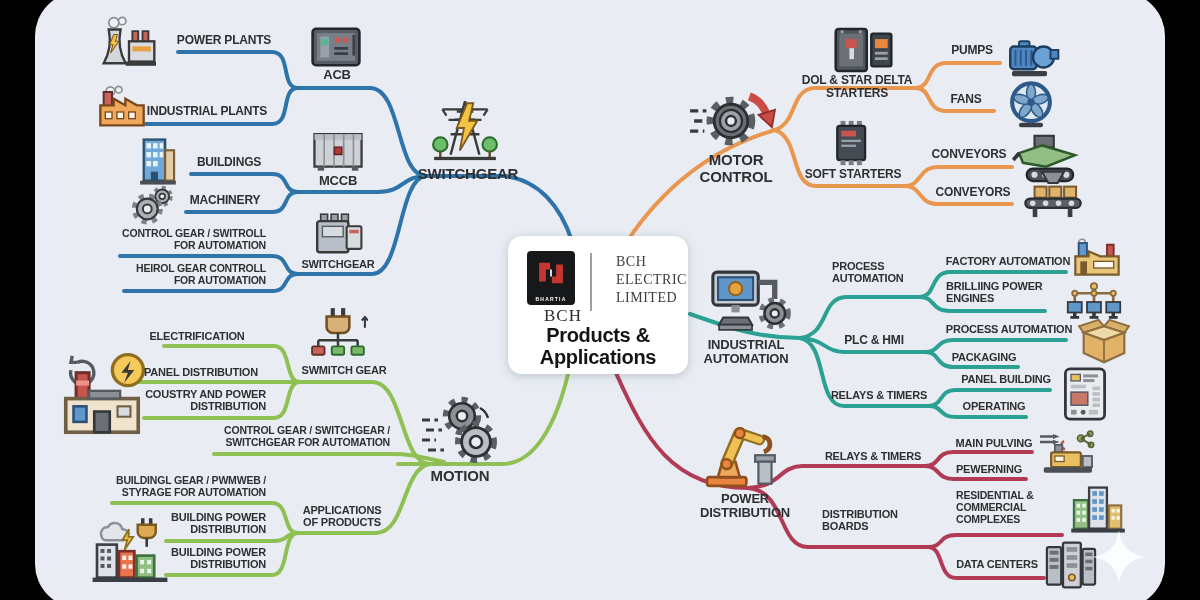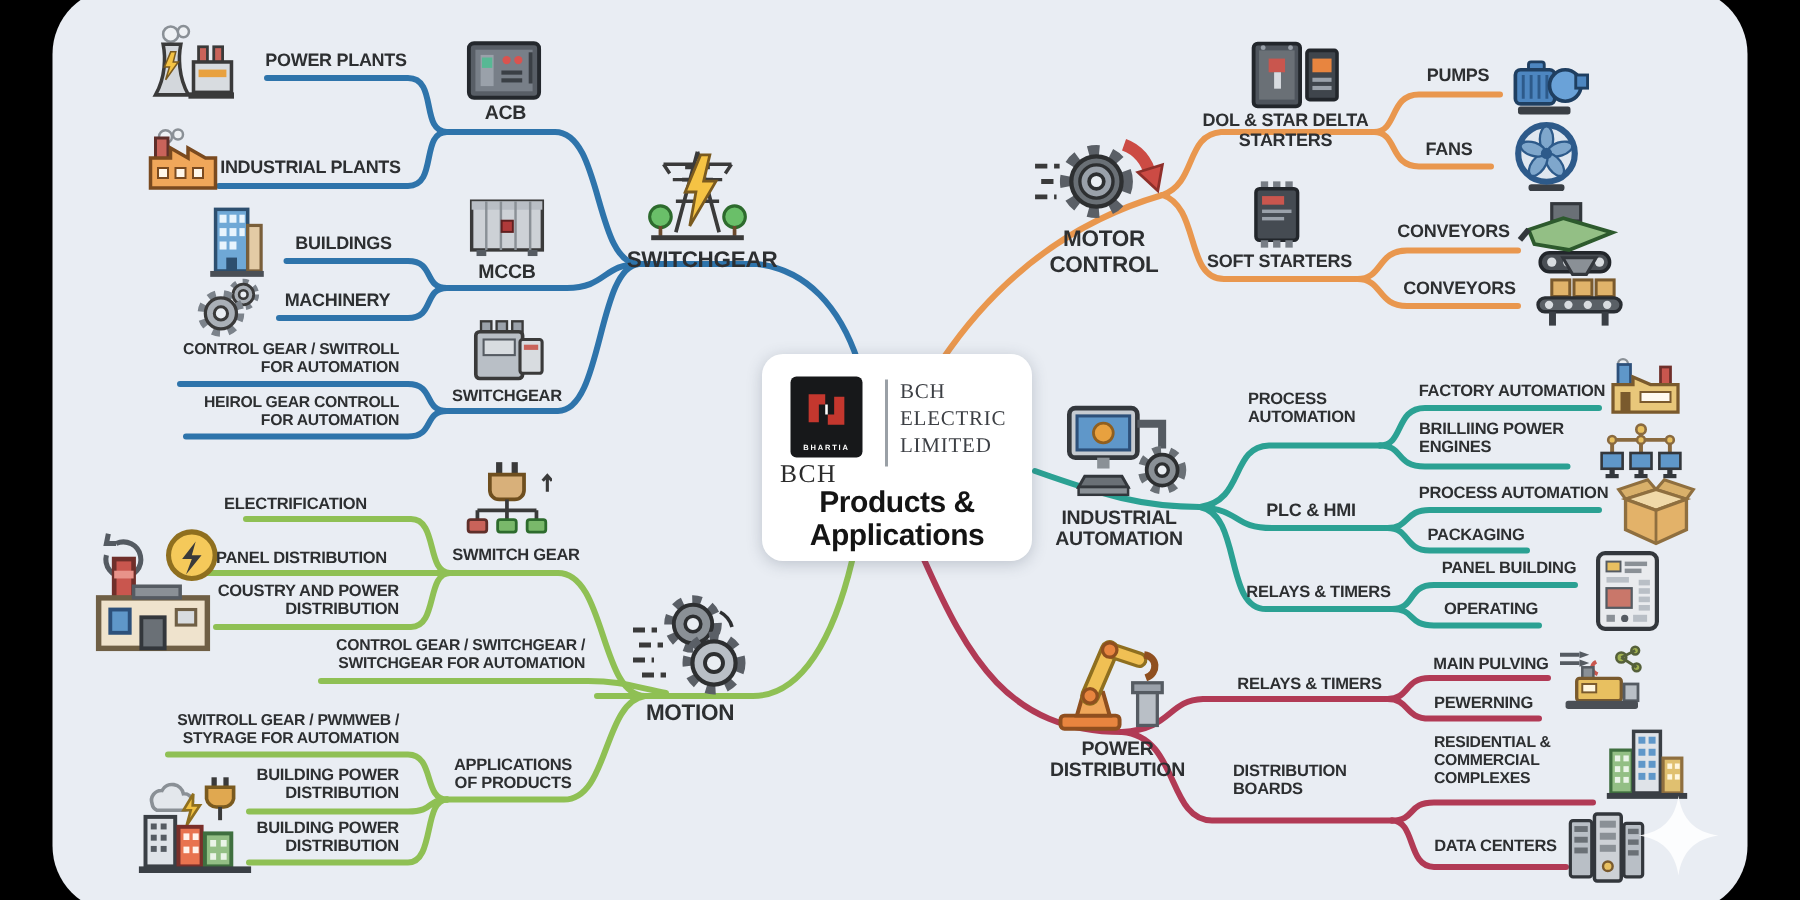--- a/index.html
+++ b/index.html
@@ -20,24 +20,24 @@
         letter-spacing:-0.2px;}
   .node.n15{font-size:15px;}
   .node.n14{font-size:13px;}
   
   #card{position:absolute;left:508px;top:236px;width:180px;height:138px;background:#ffffff;
         border-radius:14px;box-shadow:0 2px 10px rgba(60,70,90,.25);}
   #logoBox{position:absolute;left:19px;top:15px;width:48px;height:54px;background:#17181a;
            border-radius:4px;}
   #logoBrand{position:absolute;left:0;bottom:3px;width:100%;text-align:center;color:#fff;
              font-size:5px;letter-spacing:1.2px;font-weight:bold;}
-  #logoBCH{position:absolute;left:12px;top:70px;width:62px;text-align:left;color:#2b2b2b;
+  #logoBCH{position:absolute;left:12px;top:70px;width:62px;text-align:right;color:#2b2b2b;
            font-family:"Liberation Serif","DejaVu Serif",serif;font-size:17px;letter-spacing:1px;}
   #divider{position:absolute;left:82px;top:17px;width:2px;height:58px;background:#9aa0a6;}
-  #company{position:absolute;left:92px;top:17px;width:84px;color:#3c3f44;
+  #company{position:absolute;left:108px;top:17px;width:84px;color:#3c3f44;
            font-family:"Liberation Serif","DejaVu Serif",serif;font-size:14px;line-height:1.3;
            letter-spacing:0.5px;}
   #cardTitle{position:absolute;left:10px;top:88px;width:160px;text-align:center;color:#141414;
              font-size:20px;font-weight:bold;line-height:1.1;letter-spacing:-0.3px;}
 </style>
 </head>
 <body>
 
 <div id="stage">
   <div id="panel"></div>
@@ -581,21 +581,21 @@
   <div class="lbl" style="left:954px;top:373px;width:104px">PANEL BUILDING</div>
   <div class="lbl" style="left:954px;top:400px;width:80px">OPERATING</div>
 
   <div class="node n15" style="left:415px;top:468px;width:90px">MOTION</div>
   <div class="lbl" style="left:300px;top:364px;width:88px">SWMITCH GEAR</div>
   <div class="lbl" style="left:144px;top:330px;width:106px">ELECTRIFICATION</div>
   <div class="lbl" style="left:136px;top:366px;width:130px">PANEL DISTRIBUTION</div>
   <div class="lbl r s10" style="left:210px;top:425px;width:180px">CONTROL GEAR / SWITCHGEAR / SWITCHGEAR FOR AUTOMATION</div>
   <div class="lbl r" style="left:142px;top:388px;width:124px">COUSTRY AND POWER DISTRIBUTION</div>
   <div class="lbl" style="left:296px;top:504px;width:92px">APPLICATIONS OF PRODUCTS</div>
-  <div class="lbl r s10" style="left:108px;top:475px;width:158px">SWITROLL GEAR / PWMWEB / STYRAGE FOR AUTOMATION</div>
+  <div class="lbl r s10" style="left:108px;top:475px;width:158px">BUILDINGL GEAR / PWMWEB / STYRAGE FOR AUTOMATION</div>
   <div class="lbl r" style="left:160px;top:511px;width:106px">BUILDING POWER DISTRIBUTION</div>
   <div class="lbl r" style="left:160px;top:546px;width:106px">BUILDING POWER DISTRIBUTION</div>
 
   <div class="node n14" style="left:680px;top:492px;width:130px">POWER DISTRIBUTION</div>
   <div class="lbl" style="left:820px;top:450px;width:106px">RELAYS &amp; TIMERS</div>
   <div class="lbl l" style="left:822px;top:508px;width:96px">DISTRIBUTION BOARDS</div>
   <div class="lbl" style="left:948px;top:437px;width:92px">MAIN PULVING</div>
   <div class="lbl" style="left:948px;top:463px;width:82px">PEWERNING</div>
   <div class="lbl l s10" style="left:956px;top:490px;width:96px">RESIDENTIAL &amp; COMMERCIAL COMPLEXES</div>
   <div class="lbl" style="left:950px;top:558px;width:94px">DATA CENTERS</div>

